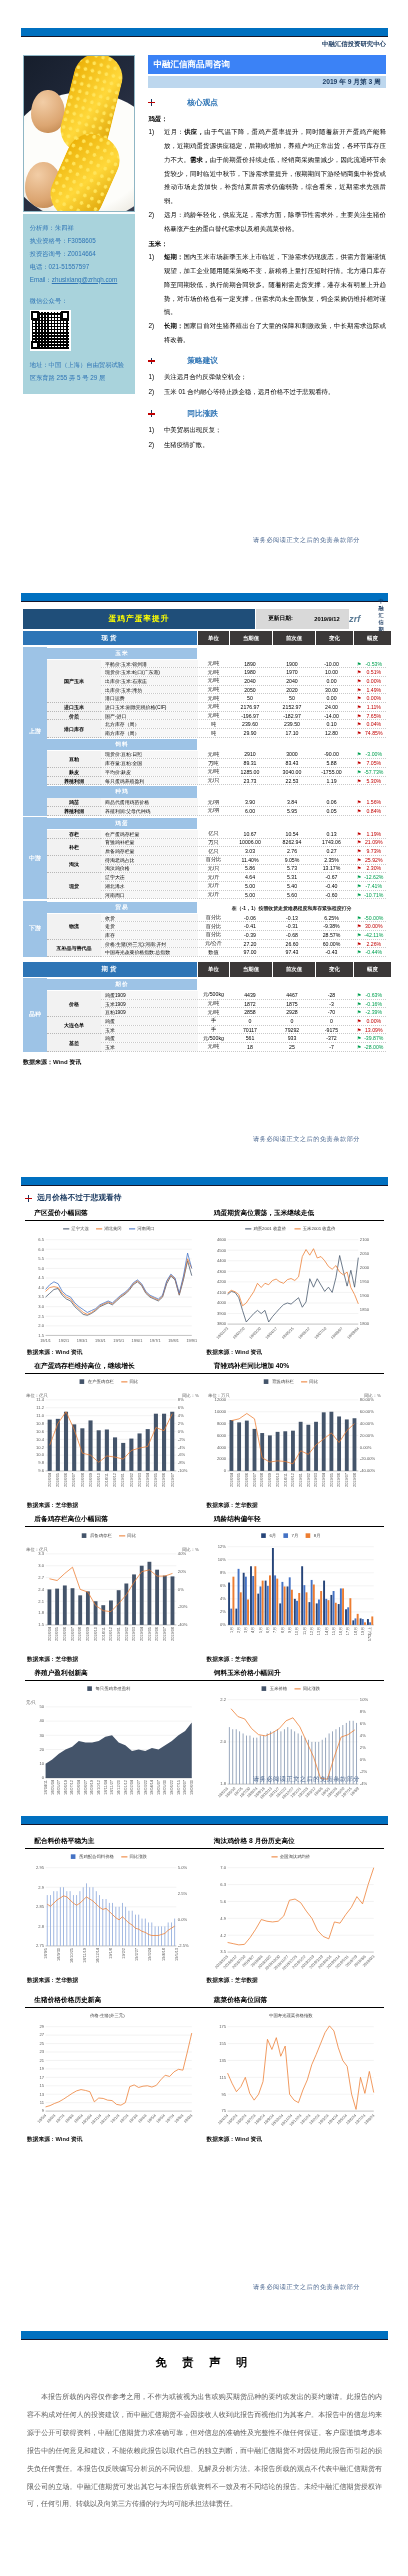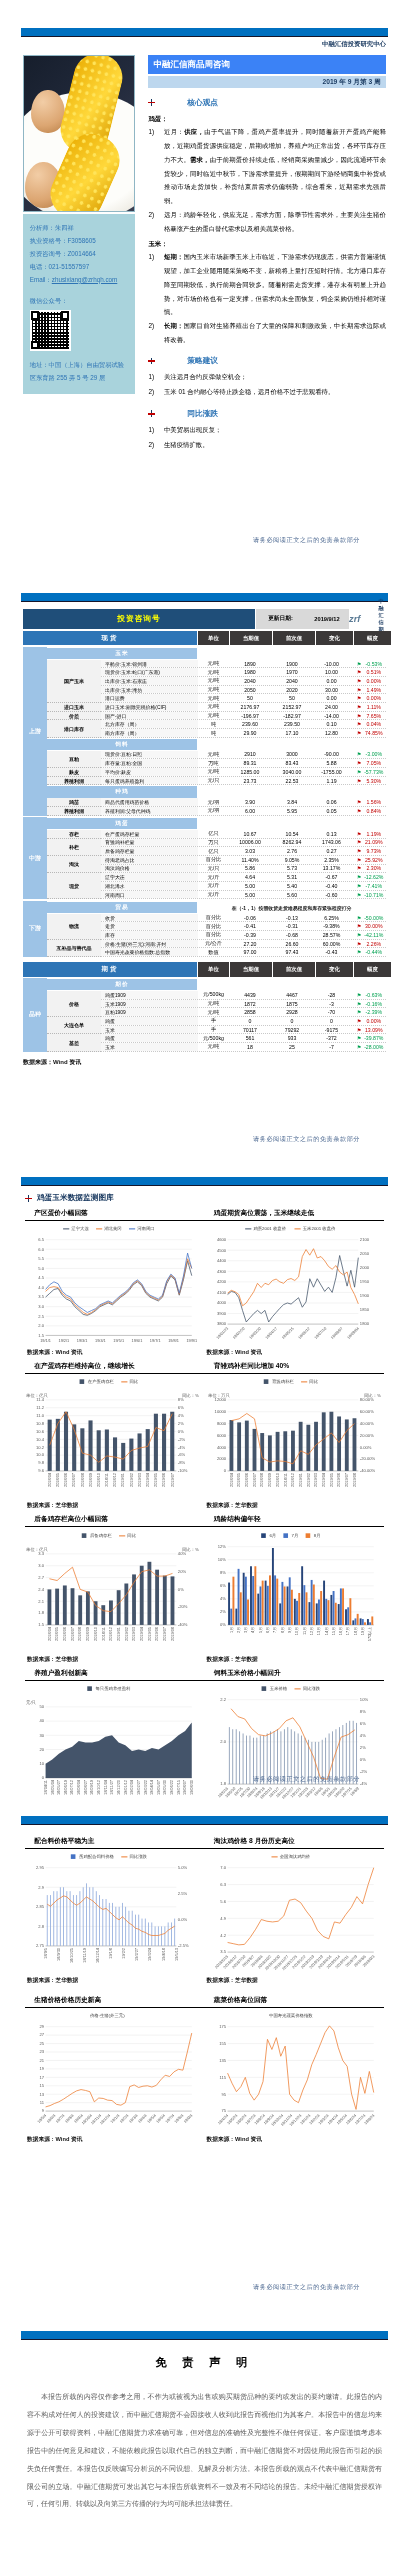--- a/index.html
+++ b/index.html
@@ -194,21 +194,21 @@
         </div>
     </div>
   </div>
   <div class="page-footer">请务必阅读正文之后的免责条款部分</div>
 </div>
 
 <div class="page p2">
   <div class="banner"></div>
   <div class="tbl" id="spot-table">
       <div class="t-tophead">
-        <div class="tt-title">投资咨询号</div>
+        <div class="tt-title">蛋鸡产蛋率提升</div>
         <div class="tt-datelabel">更新日期:</div>
         <div class="tt-datevalue">2019/9/12</div>
         <div class="tt-logo">
           <span class="logo-mark">zrf</span>
           <span class="logo-name">中融汇信期货</span>
         </div>
       </div>
       <div class="t-colhead">
         <div class="t-band">现货</div>
         <div class="t-dark cw-unit">单位</div>
@@ -673,21 +673,21 @@
       </div>
     </div>
   <div class="src-note">数据来源：Wind 资讯</div>
   <div class="page-footer">请务必阅读正文之后的免责条款部分</div>
 </div>
 
 <div class="page p3">
   <div class="banner"></div>
   <div class="charts-head">
     <span class="sec-icon"></span>
-    <span>鸡蛋玉米数据监测图库</span>
+    <span>远月价格不过于悲观看待</span>
   </div>
   <div id="charts-p3">
       <div class="chart-row">
         <div class="cr-titles">
           <div class="cr-title">产区蛋价小幅回落</div>
           <div class="cr-title">鸡蛋期货高位震荡，玉米继续走低</div>
         </div>
         <div class="cr-rule"></div>
         <div class="cr-charts">
           <div class="chart-cell"><svg width="175" height="123" viewBox="0 0 340 238">

